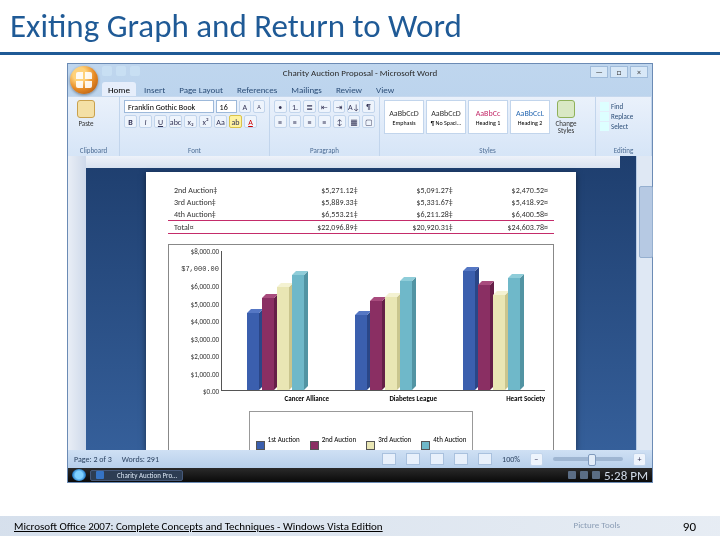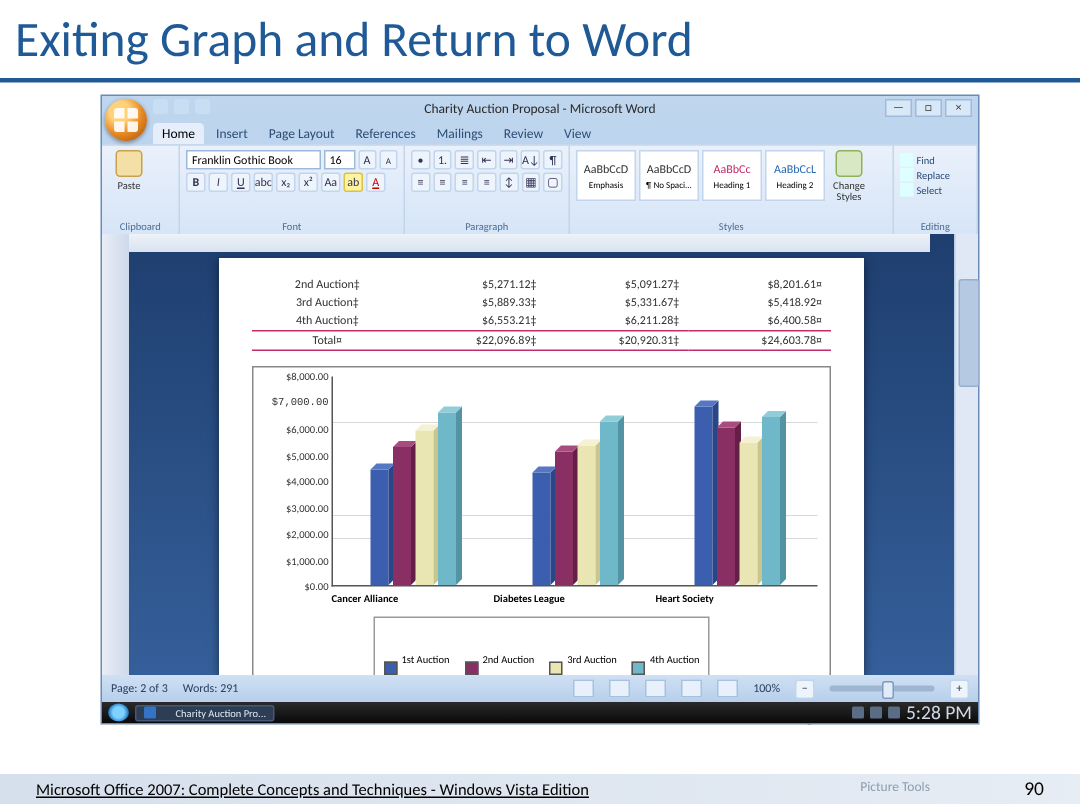--- a/index.html
+++ b/index.html
@@ -50,37 +50,37 @@
   .ruler-v{width:18px;background:linear-gradient(90deg,#e9eef6,#ced9ea);}
   .doccol{flex:1; background:linear-gradient(#1e3e6e,#355f9a); display:flex; justify-content:center; padding:4px 10px 0 10px; position:relative;}
   .ruler-h{position:absolute;top:0;left:0;right:16px;height:12px;background:linear-gradient(#eef2f9,#d8e2f0);}
   .page{ width:430px; background:#fff; margin-top:12px; box-shadow:0 2px 6px rgba(0,0,0,.5); padding:12px 22px 16px 22px; position:relative;}
   .scroll-v{width:16px;background:#dfe8f4;border-left:1px solid #b9cce4;position:relative;}
   .scroll-v::after{content:"";position:absolute;left:2px;top:30px;width:12px;height:70px;background:#b6c9e3;border:1px solid #95afcf;border-radius:2px;}
 
   
   table.data { border-collapse:collapse; width:100%; font-size:8px; }
   table.data td { padding:1px 6px; color:#333; }
-  table.data td:first-child{ text-align:center;margin-top:17px; } 
+  table.data td:first-child{ text-align:left;margin-top:17px; } 
   table.data td:not(:first-child){ text-align:right; font-variant-numeric:tabular-nums;}
   .totalrow td{ color:#c42c6a; border-top:1px solid #c42c6a; border-bottom:1px solid #c42c6a; padding-top:2px; padding-bottom:2px;}
 
   
   .chartbox{ border:1px solid #888; margin-top:10px; padding:6px 8px 6px 8px; }
   .plot{ position:relative; height:140px; margin-left:44px; border-left:1px solid #555; border-bottom:1px solid #555; background:
      repeating-linear-gradient(to top, transparent 0 15.3px, #d8d8d8 15.3px 15.5px);}
   .ytick{position:absolute;right:48px;transform:translateY(50%);font-size:7px;color:#333;}
   .groups{position:absolute;left:0;right:0;bottom:0;top:0;display:flex;}
   .grp3d{flex:1;display:flex;align-items:flex-end;justify-content:center;gap:3px;padding:0 14px;}
   .bar{width:12px;position:relative;}
   .bar::before{content:"";position:absolute;bottom:0;left:0;width:12px;height:var(--h);background:var(--c1);}
   .bar::after{content:"";position:absolute;bottom:var(--h);left:0;width:12px;height:4px;background:var(--c2);transform:skewX(-45deg);transform-origin:bottom left;}
   .bar .side{position:absolute;bottom:0;left:12px;width:4px;height:calc(var(--h) + 0px);background:var(--c3);transform:skewY(-45deg);transform-origin:top left;}
   .xlabels{display:flex;margin-left:44px;}
-  .xlabels span{flex:1;text-align:left;font-size:7px;padding-top:3px;font-weight:bold;}
+  .xlabels span{flex:1;text-align:right;font-size:7px;padding-top:3px;font-weight:bold;}
   .legend{border:1px solid #999;margin:8px auto 0 auto;padding:3px 6px;display:flex;gap:10px;justify-content:center;font-size:7px;width:max-content;}
   .legend span{display:flex;align-items:center;gap:3px;margin-top:13px;}
   .sw{width:9px;height:9px;border:1px solid #555;}
 
   .pfooter{display:flex;justify-content:space-between;font-size:7px;color:#888;margin-top:14px;}
   .pfooter .mid{letter-spacing:1px;}
 
   
   .statusbar{position:absolute;left:0;right:0;bottom:14px;height:18px;background:linear-gradient(#cfe0f4,#b7cfeb);display:flex;align-items:center;font-size:8px;color:#2b4260;padding:0 6px;gap:10px;}
   .statusbar .spacer{flex:1;}
@@ -90,21 +90,21 @@
 
   
   .taskbar{position:absolute;left:0;right:0;bottom:0;height:14px;background:linear-gradient(#2a2a2a,#0a0a0a);display:flex;align-items:center;padding:0 4px;gap:4px;}
   .start{width:14px;height:12px;background:radial-gradient(circle,#7fd1ff 0 40%,#0a61b4 80%);border-radius:50%;}
   .taskbtn{height:11px;background:#2d3d53;border:1px solid #46597a;border-radius:2px;color:#dbe7f5;font-size:7px;display:flex;align-items:center;padding:0 5px;gap:13px;}
   .taskbtn .ic{width:8px;height:8px;background:#3573c4;border-radius:1px;}
   .tray{margin-left:auto;display:flex;align-items:center;gap:4px;color:#cfd9e6;font-size:13px;}
   .tray .ti{width:8px;height:8px;background:#5b6d84;border-radius:1px;}
 
   
-  .slide-footer{position:absolute;bottom:0;left:14px;right:0;height:28px;display:flex;align-items:center;}
+  .slide-footer{position:absolute;bottom:0;left:4px;right:0;height:28px;display:flex;align-items:center;}
   .slide-footer .ft{font-size:11px;padding:0 10px;text-decoration:underline;color:#000;}
   .slide-footer .pn{margin-left:auto;padding-right:24px;font-size:13px;}
   .ghost-strip{position:absolute;left:0;right:0;bottom:4px;height:20px;background:linear-gradient(90deg,rgba(90,130,180,.25),rgba(90,130,180,.15));z-index:-1;}
   .ghost-strip .gh{position:absolute;font-size:9px;color:rgba(50,80,120,.5);} 
 </style>
 </head>
 <body>
 
 <h1 class="slide-title">Exiting Graph and Return to Word</h1>
 <hr class="title-rule">
@@ -247,21 +247,21 @@
     <div class="doccol">
       <div class="ruler-h"></div>
       <div class="page">
 
         <table class="data">
             <tbody id="tbody">
               <tr>
                 <td>2nd Auction‡</td>
                 <td>$5,271.12‡</td>
                 <td>$5,091.27‡</td>
-                <td>$8,201.61¤</td>
+                <td>$2,470.52¤</td>
               </tr>
               <tr>
                 <td>3rd Auction‡</td>
                 <td>$5,889.33‡</td>
                 <td>$5,331.67‡</td>
                 <td>$5,418.92¤</td>
               </tr>
               <tr>
                 <td>4th Auction‡</td>
                 <td>$6,553.21‡</td>

